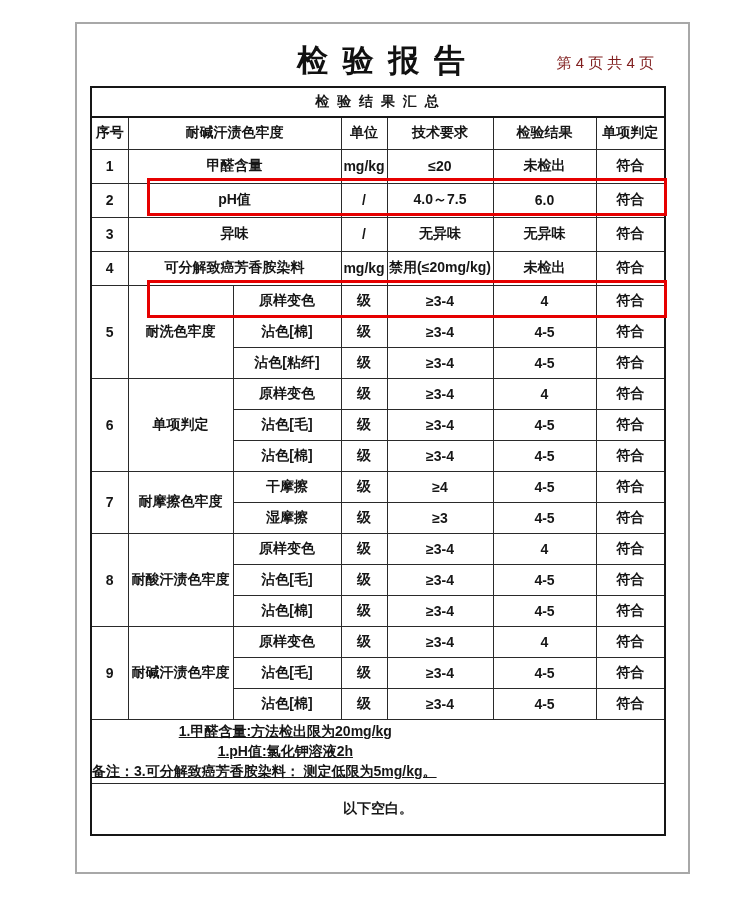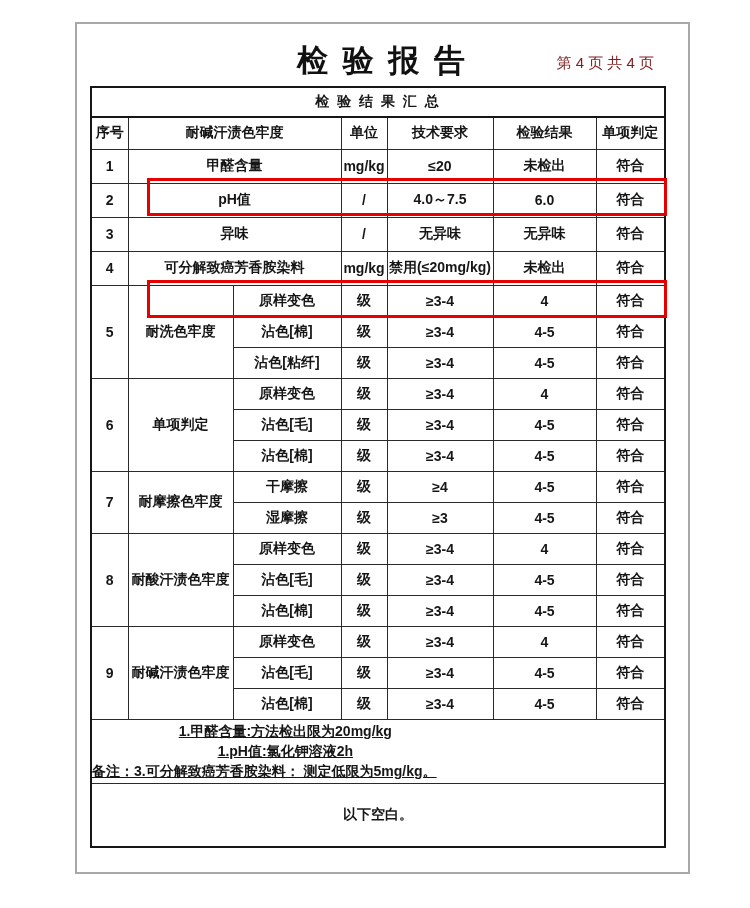--- a/index.html
+++ b/index.html
@@ -28,21 +28,21 @@
   table.results td {
     border:1px solid #2a2a2a; text-align:center; vertical-align:middle;
     font-size:14px; padding:0; white-space:nowrap; overflow:hidden; color:#161616;
   }
   tr.title-row { height:30px; }
   tr.title-row td { border-bottom:2px solid #161616; letter-spacing:2px; }
   tr.head-row  { height:32px;border-radius:9px; }
   tr.simple    { height:34px; }
   tr.sub       { height:31px; }
   tr.notes-row { height:64px; }
-  tr.blank-row { height:64px; }
+  tr.blank-row { height:52px; }
 
   td.notes-cell { text-align:left; vertical-align:top; padding:5px 8px 0 10px; }
   .notes-flex { display:flex; align-items:flex-end; font-size:14px; line-height:20px; font-weight:bold; color:#161616;text-decoration:underline; }
   .notes-lines div { line-height:20px; }
   td.blank-cell { text-align:left; vertical-align:top; padding:4px 8px 0 10px; font-weight:bold; }
   .head-row td, .title-row td, .simple td, .sub td { font-weight:bold; }
 
   .hl {
     position:absolute; left:70px; width:520px; height:38px;
     border:3px solid #e60000; box-sizing:border-box; pointer-events:none;

